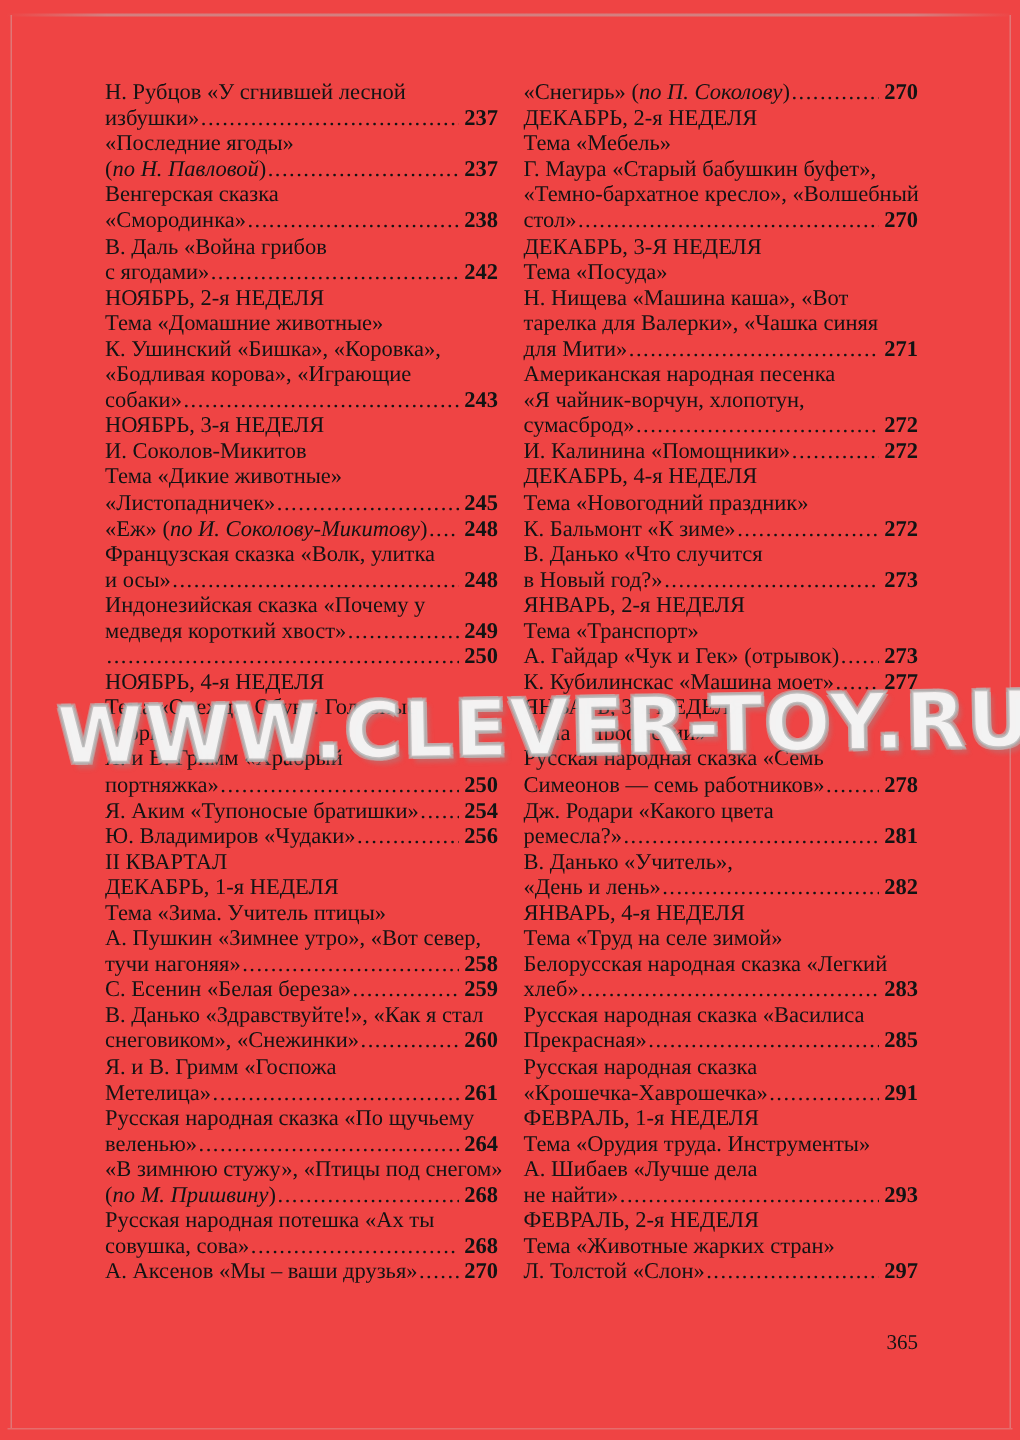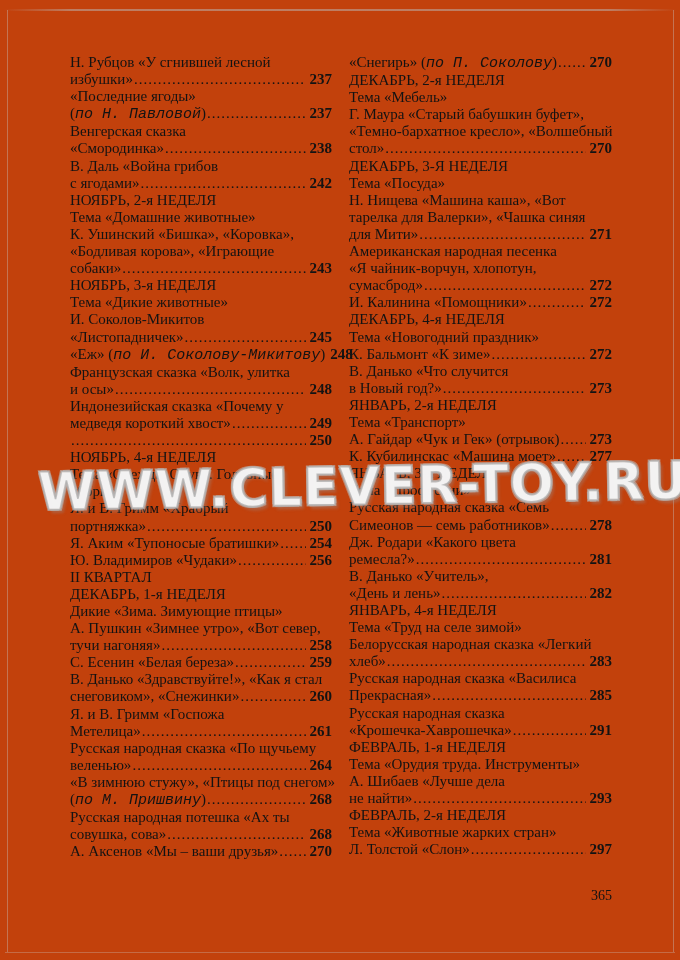--- a/index.html
+++ b/index.html
@@ -4,40 +4,40 @@
 <style>
   html,body { margin:0; padding:0; }
   body {
     width:680px; height:960px;
     background:#ffffff;
     font-family:"Liberation Serif", serif;
     color:#131313;
     position:relative;
     overflow:hidden;
   }
-  .page { position:absolute; inset:0; background:#c2410c; }
+  .page { position:absolute; inset:0; background:#ef4444; }
 
   
   .edge-top   { position:absolute; left:4px; right:4px; top:9px; height:2px;
                 background:linear-gradient(to right, rgba(200,200,200,0), rgba(185,185,185,.5) 10%, rgba(185,185,185,.5) 90%, rgba(200,200,200,0)); }
   .edge-left  { position:absolute; left:7px; top:10px; bottom:8px; width:1px; background:rgba(200,200,200,.38); }
   .edge-right { position:absolute; right:6px; top:10px; bottom:8px; width:1px; background:rgba(200,200,200,.38); }
   .edge-bottom{ position:absolute; left:5px; right:5px; bottom:7px; height:1px; background:rgba(205,205,205,.3); }
 
   .col {
     position:absolute; top:54px;
     font-size:15px; line-height:17.1px;
   }
   .col-left  { left:70px;  width:262px; }
   .col-right { left:349px; width:263px; }
 
   .line { display:flex; align-items:baseline; white-space:nowrap; }
   .line.bold { font-weight:normal; }
   .line .txt { flex:0 0 auto; }
-  .line .txt i { font-style:italic;font-family:Liberation Mono, monospace; }
+  .line .txt i { font-style:italic; }
   .leader { flex:1 1 auto; overflow:hidden; min-width:0; margin:0 4px 0 1px; }
   .leader::after {
     content:"..................................................................................................................................";
     letter-spacing:1px;
   }
   .pg { flex:0 0 auto;font-weight:bold; }
 
   .watermark {
     position:absolute; left:38px; top:456px;
     white-space:nowrap;
@@ -117,27 +117,27 @@
         <span class="txt">«Бодливая корова», «Играющие</span>
       </div>
       <div class="line">
         <span class="txt">собаки»</span>
         <span class="leader"></span>
         <span class="pg">243</span>
       </div>
       <div class="line">
         <span class="txt">НОЯБРЬ, 3-я НЕДЕЛЯ</span>
       </div>
+      <div class="line">
+        <span class="txt">И. Соколов-Микитов</span>
+      </div>
       <div class="line bold">
         <span class="txt">Тема «Дикие животные»</span>
       </div>
       <div class="line">
-        <span class="txt">И. Соколов-Микитов</span>
-      </div>
-      <div class="line">
         <span class="txt">«Листопадничек»</span>
         <span class="leader"></span>
         <span class="pg">245</span>
       </div>
       <div class="line">
         <span class="txt">«Еж» (<i>по И. Соколову-Микитову</i>)</span>
         <span class="leader"></span>
         <span class="pg">248</span>
       </div>
       <div class="line">
@@ -187,21 +187,21 @@
         <span class="leader"></span>
         <span class="pg">256</span>
       </div>
       <div class="line bold">
         <span class="txt">II КВАРТАЛ</span>
       </div>
       <div class="line">
         <span class="txt">ДЕКАБРЬ, 1-я НЕДЕЛЯ</span>
       </div>
       <div class="line bold">
-        <span class="txt">Дикие «Зима. Зимующие птицы»</span>
+        <span class="txt">Тема «Зима. Учитель птицы»</span>
       </div>
       <div class="line">
         <span class="txt">А. Пушкин «Зимнее утро», «Вот север,</span>
       </div>
       <div class="line">
         <span class="txt">тучи нагоняя»</span>
         <span class="leader"></span>
         <span class="pg">258</span>
       </div>
       <div class="line">

